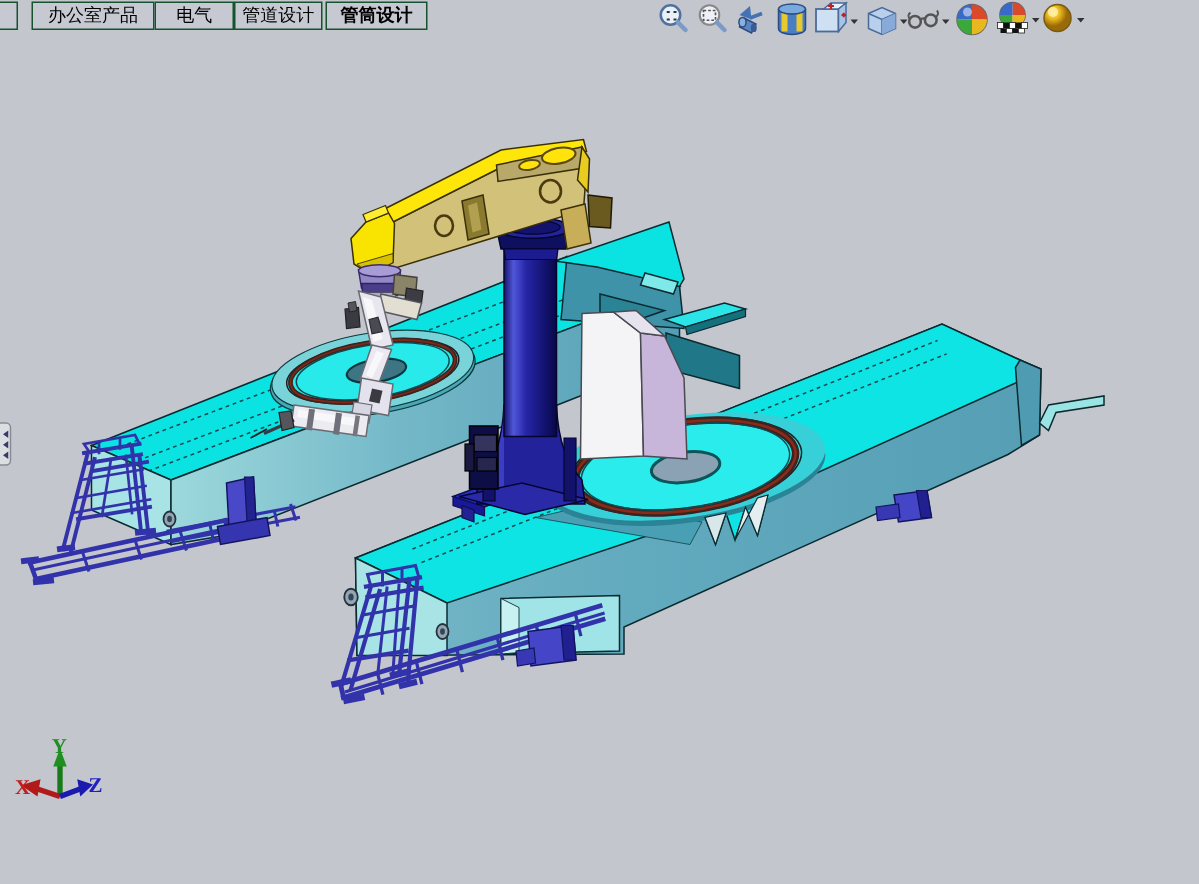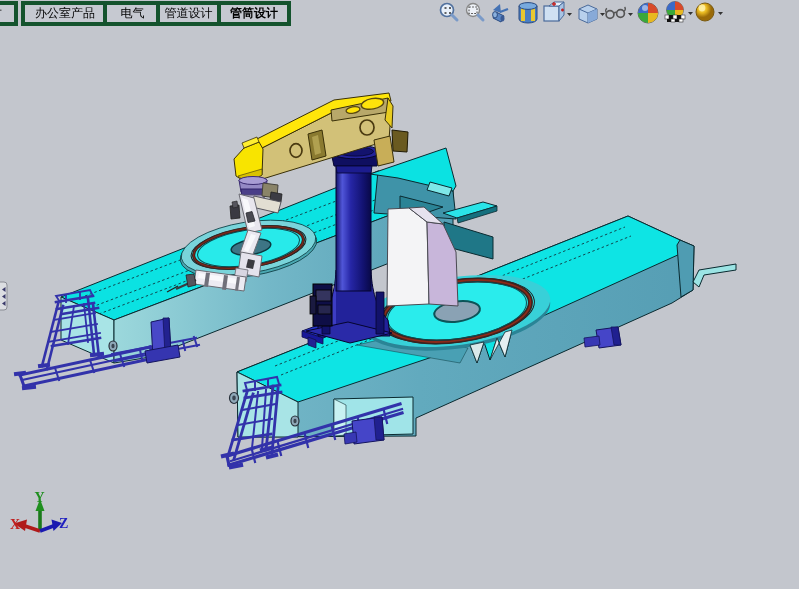--- a/index.html
+++ b/index.html
@@ -1,19 +1,19 @@
 <!DOCTYPE html>
 <html><head>
 <meta charset="utf-8">
 <style>
 html,body{margin:0;padding:0;width:799px;height:589px;overflow:hidden;
 font-family:"Liberation Sans",sans-serif;background:#c3c6cd;}
 #stage{position:relative;width:799px;height:589px;}
 svg.main{position:absolute;left:0;top:0;}
-.tab{position:absolute;top:1px;height:17px;border:4px solid #14532d;
+.tab{position:absolute;top:1px;height:17px;border:1px solid #14532d;
 background:#c6c9d1;color:#000;font-size:12px;line-height:17px;text-align:center;}
 .sv{position:absolute;}
 </style>
 </head>
 <body>
 <div id="stage">
 <svg class="main" width="799" height="589" viewBox="0 0 799 589">
 <defs>
   <linearGradient id="b1front" x1="0" y1="0" x2="1" y2="0">
     <stop offset="0" stop-color="#9cd8dc"></stop>

